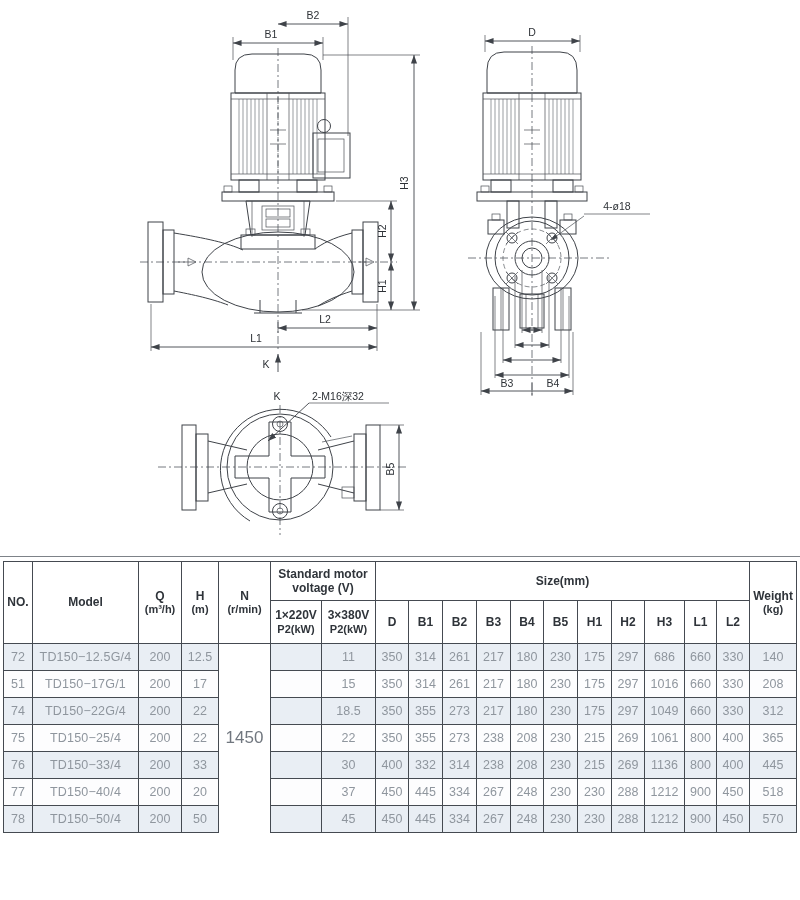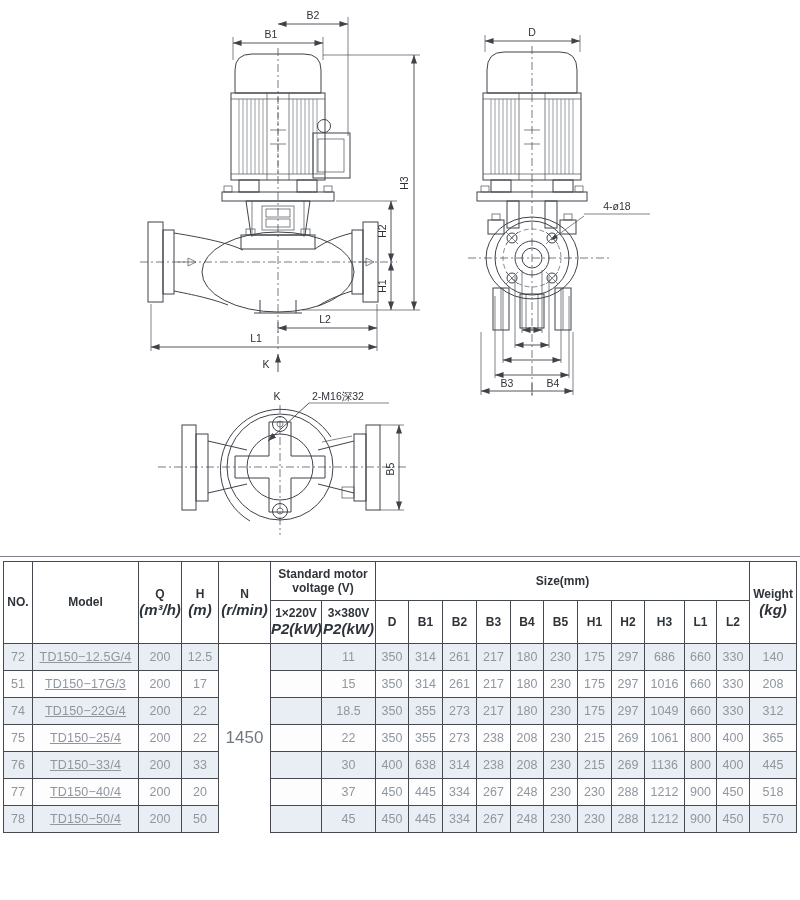--- a/index.html
+++ b/index.html
@@ -19,27 +19,27 @@
   .lblL{font:10.5px "Liberation Sans", sans-serif;fill:#2e3237;text-anchor:start;}
   
   #table-top-rule{position:absolute;left:0;top:556px;width:800px;height:1px;background:#7d8288;}
   #spec-table{position:absolute;left:3px;top:561px;table-layout:fixed;width:793px;
               border-collapse:collapse;}
   #spec-table td,#spec-table th{border:1px solid #454a51;text-align:center;vertical-align:middle;
               padding:0;overflow:hidden;}
   #spec-table thead th{font-weight:bold;color:#2f343a;font-size:12px;line-height:1.18;background:#fff;}
   #spec-table thead tr.r1 th{height:38px;}
   #spec-table thead tr.r2 th{height:42px;}
-  .u{display:block;font-size:15px;font-weight:bold;font-style:italic;}
+  .u{display:block;font-size:11px;font-weight:bold;}
   #spec-table tbody td{height:26px;font-size:12.5px;color:#8f969e;background:#fdfdfe;}
   #spec-table tbody tr:nth-child(odd) td{background:#e9eef4;}
   #spec-table tbody td.n-cell,
   #spec-table tbody tr:nth-child(odd) td.n-cell{background:#ffffff;border-bottom:none;
               font-size:17px;color:#71777f;}
-  #spec-table tbody td.c-model{letter-spacing:.2px;text-decoration:underline;}
+  #spec-table tbody td.c-model{letter-spacing:.2px;}
 </style>
 </head>
 <body>
 
 <div id="page">
 
   <svg id="drawing" width="800" height="552" viewBox="0 0 800 552">
     <defs>
       <marker id="arw" viewBox="0 0 10 10" refX="9.5" refY="5" markerWidth="10" markerHeight="10" orient="auto-start-reverse">
         <path d="M0,1.6 L9.5,5 L0,8.4 Z" fill="#3f4349"></path>
@@ -369,21 +369,21 @@
           <td>230</td>
           <td>175</td>
           <td>297</td>
           <td>686</td>
           <td>660</td>
           <td>330</td>
           <td class="c-wt">140</td>
         </tr>
         <tr>
           <td class="c-no">51</td>
-          <td class="c-model">TD150−17G/3</td>
+          <td class="c-model">TD150−17G/1</td>
           <td>200</td>
           <td>17</td>
           <td></td>
           <td>15</td>
           <td>350</td>
           <td>314</td>
           <td>261</td>
           <td>217</td>
           <td>180</td>
           <td>230</td>
@@ -435,21 +435,21 @@
           <td class="c-wt">365</td>
         </tr>
         <tr>
           <td class="c-no">76</td>
           <td class="c-model">TD150−33/4</td>
           <td>200</td>
           <td>33</td>
           <td></td>
           <td>30</td>
           <td>400</td>
-          <td>638</td>
+          <td>332</td>
           <td>314</td>
           <td>238</td>
           <td>208</td>
           <td>230</td>
           <td>215</td>
           <td>269</td>
           <td>1136</td>
           <td>800</td>
           <td>400</td>
           <td class="c-wt">445</td>

